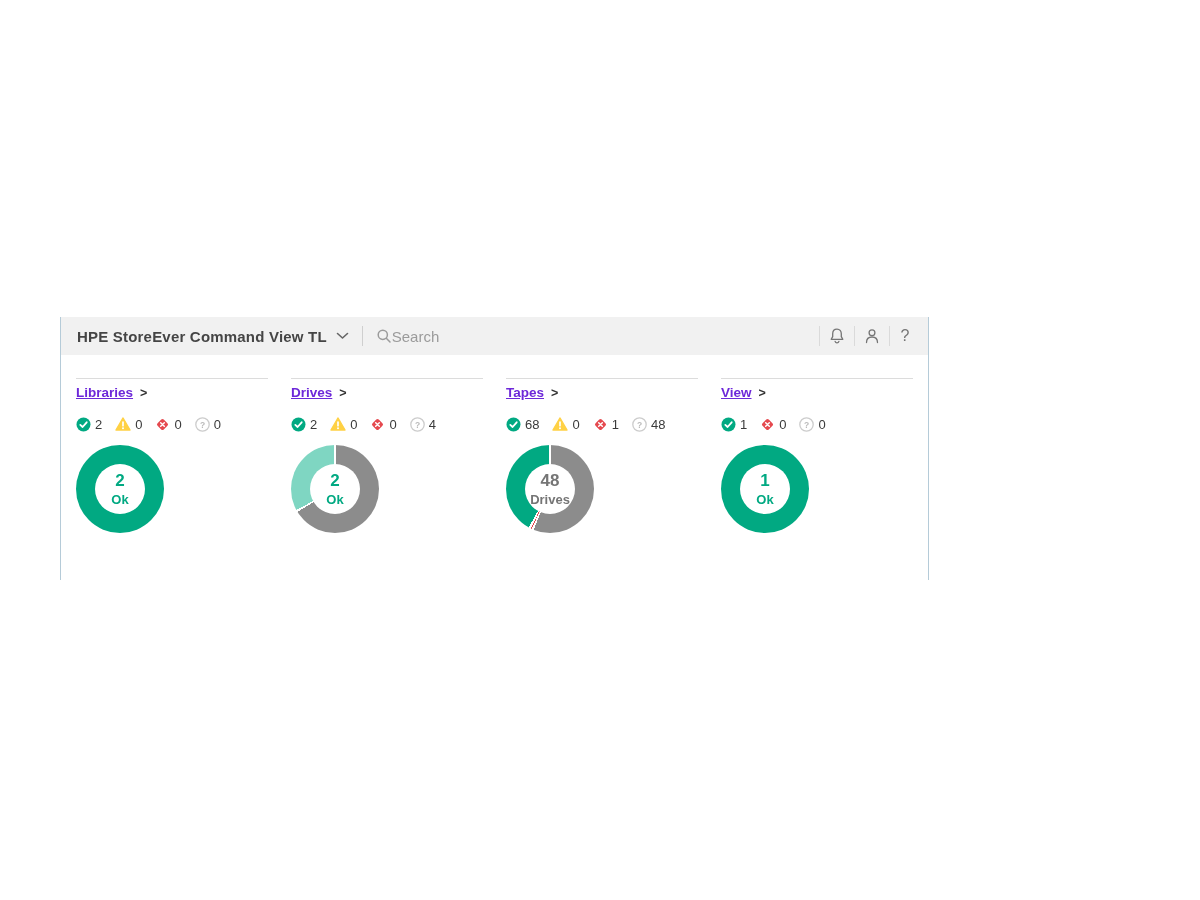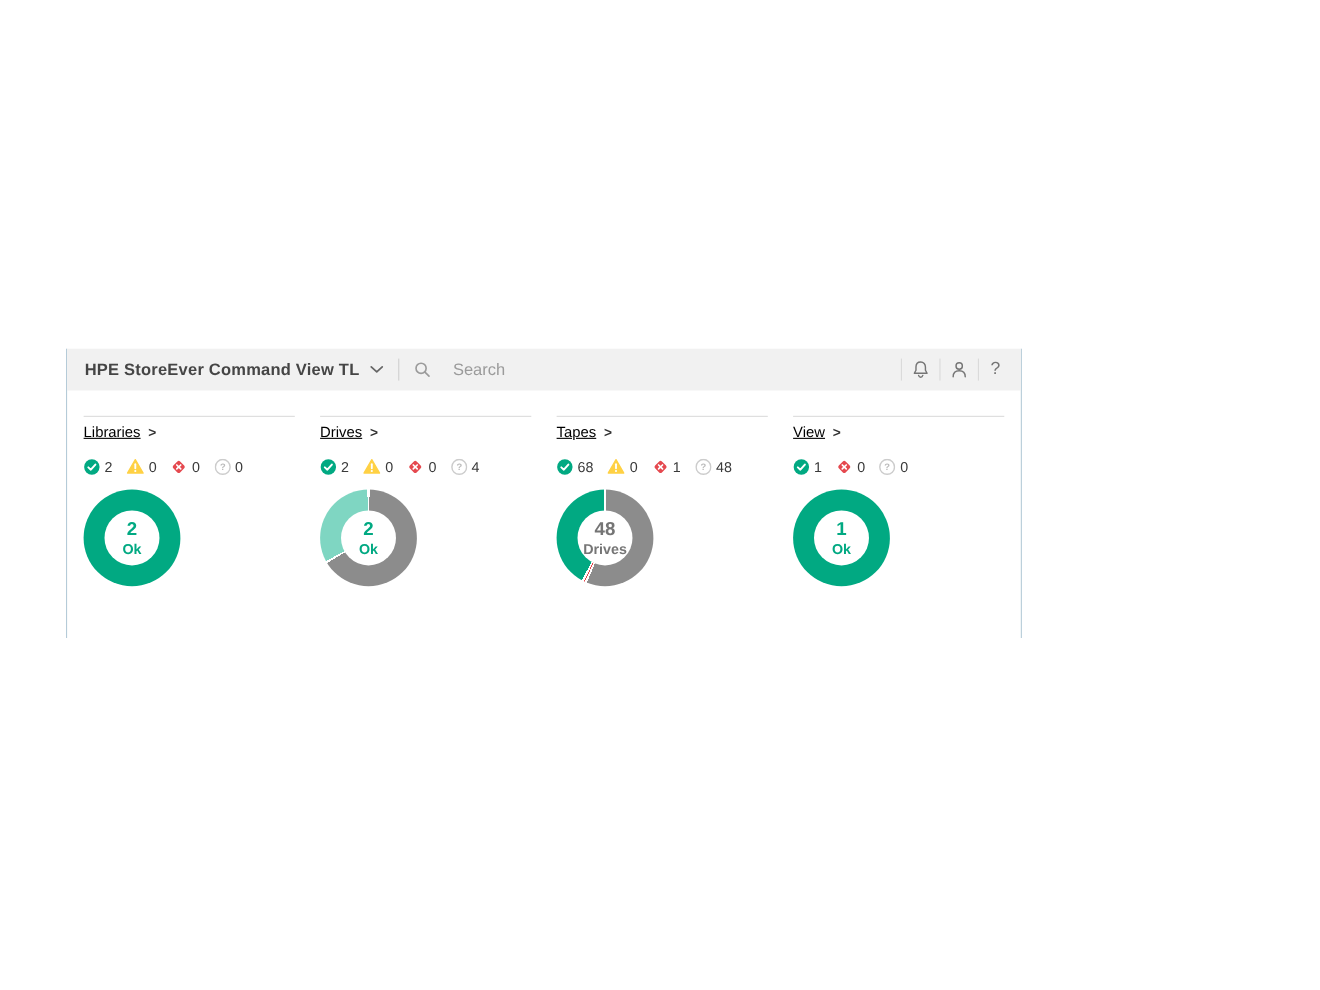--- a/index.html
+++ b/index.html
@@ -13,21 +13,21 @@
   }
 
   
   .topbar {
     height:38px; background:#f1f1f1; display:flex; align-items:center;
     padding:0 8px 0 16px;
   }
   .app-title { font-size:15px; font-weight:700; color:#454545; letter-spacing:.2px; cursor:pointer; }
   .title-chevron { margin-left:9px; display:flex; align-items:center; cursor:pointer; }
   .vdiv { width:1px; height:20px; background:#cfcfcf; margin:0 13px; }
-  .search-box { display:flex; align-items:center; gap:20px; }
+  .search-box { display:flex; align-items:center; gap:0; }
   .search-box input {
     border:none; outline:none; background:transparent; font-size:15px; color:#555;
     width:220px; font-family:"Liberation Sans", sans-serif;
   }
   .search-box input::placeholder { color:#9b9b9b; }
   .right-icons { margin-left:auto; display:flex; align-items:center; }
   .icon-btn { width:34px; height:34px; display:flex; align-items:center; justify-content:center;
               cursor:pointer; background:none; border:none; }
   .help-glyph { font-size:16px; color:#757575; }
   .vdiv2 { width:1px; height:20px; background:#dadada; }
@@ -37,21 +37,21 @@
     height:30px; display:flex; align-items:center; padding:0 16px;
     border-bottom:1px solid #e4e4e4; background:#fff;
   }
   .breadcrumb { font-size:13.5px; font-weight:700; color:#333; cursor:pointer; }
 
   
   .content { padding:0 15px; }
   .panels { display:grid; grid-template-columns:repeat(4,1fr); gap:23px; margin-top:23px; }
   .panel { border-top:1px solid #dcdcdc; padding-top:6px; }
   .panel-title-row { display:flex; align-items:baseline; gap:7px; height:18px; }
-  .panel-title { font-size:13.5px; font-weight:400; color:#000000; text-decoration:underline; cursor:pointer; }
+  .panel-title { font-size:13.5px; font-weight:700; color:#6d28d9; text-decoration:underline; cursor:pointer; }
   .panel-chevron { font-size:12.5px; font-weight:700; color:#333; }
 
   .status-row { display:flex; align-items:center; gap:13px; margin-top:13px; height:16px; }
   .status { display:flex; align-items:center; gap:4px; }
   .status .count { font-size:13px; color:#3a3a3a; }
   .status svg { display:block; }
 
   .donut { width:88px; height:88px; border-radius:50%; margin-top:13px;
            display:flex; align-items:center; justify-content:center; }
   .donut-hole { width:50px; height:50px; background:#fff; border-radius:50%;

